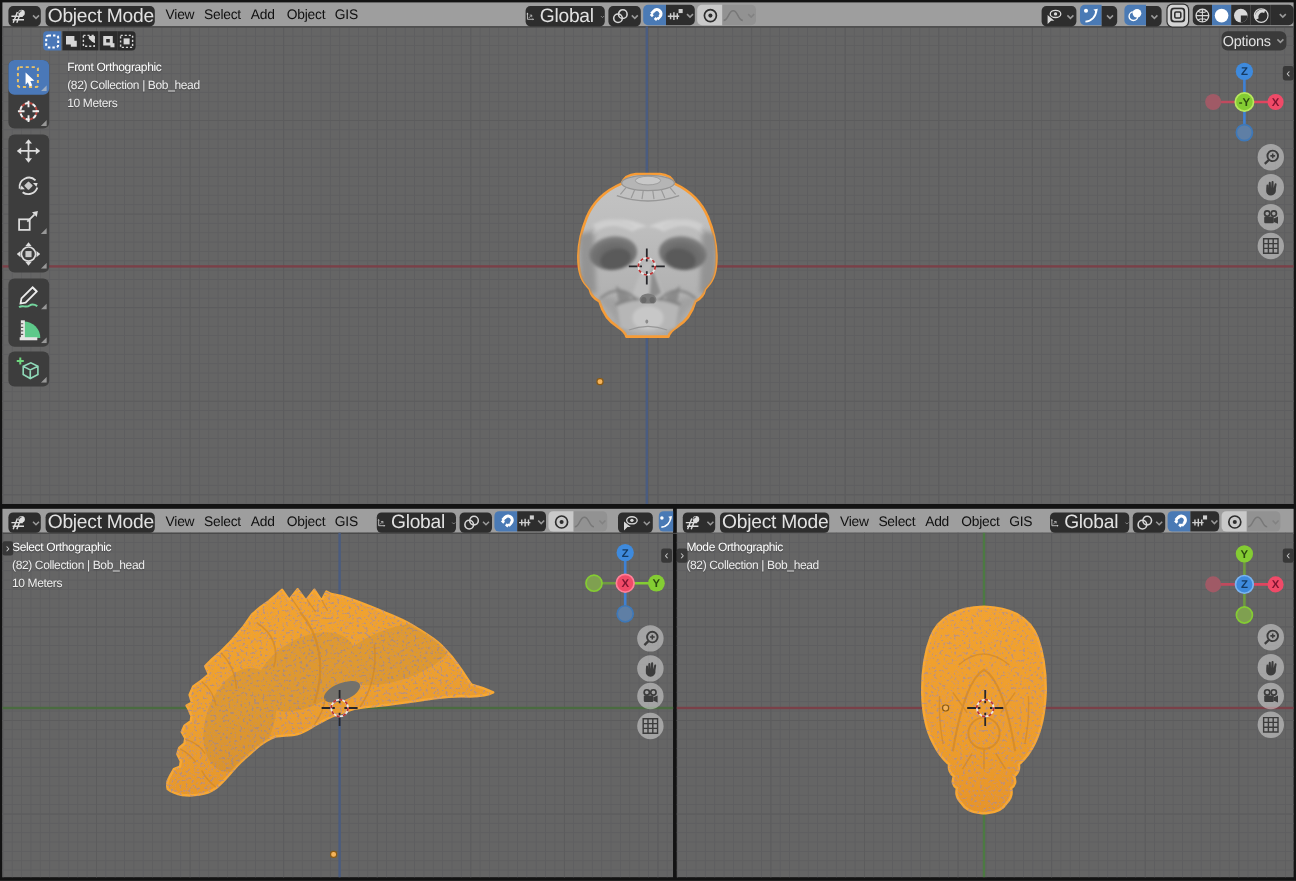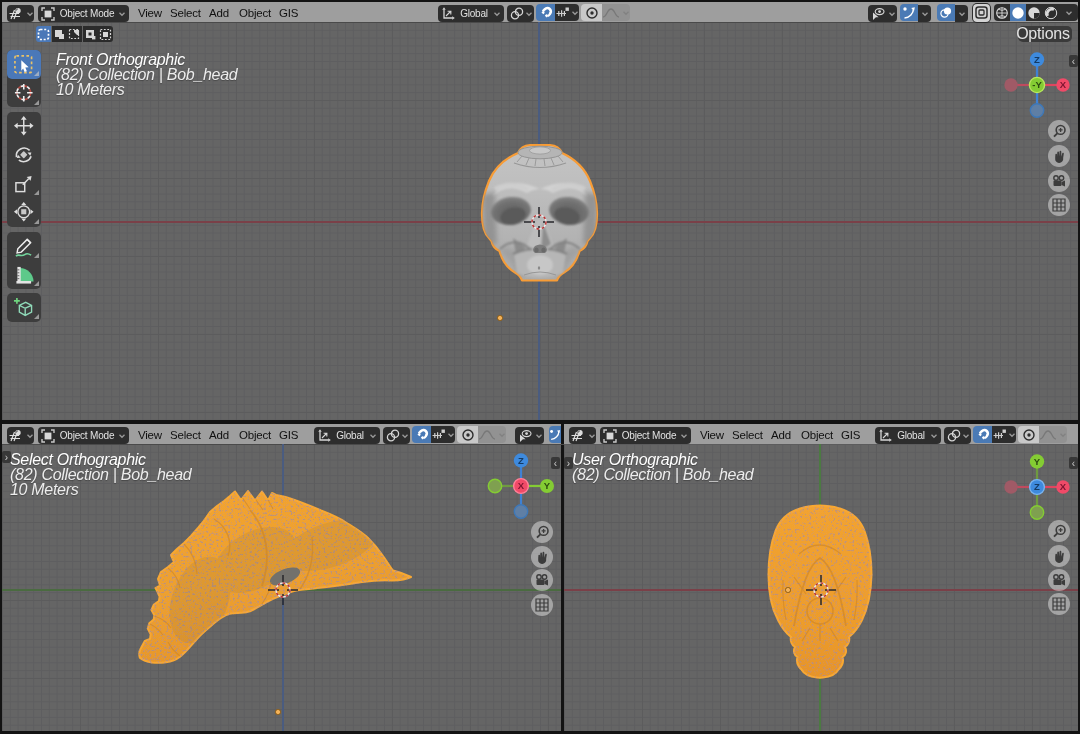--- a/index.html
+++ b/index.html
@@ -6,25 +6,25 @@
        background:#131313;font-family:"Liberation Sans",sans-serif;}
   .abs{position:absolute;}
   .hdr{background:#9e9e9e;}
   .vp{background-color:#656565;
       background-image:linear-gradient(#5c5c5d 1px,transparent 1px),
                        linear-gradient(90deg,#5c5c5d 1px,transparent 1px),
                        linear-gradient(#5e5e60 1px,transparent 1px),
                        linear-gradient(90deg,#5e5e60 1px,transparent 1px);
       background-size:78px 78px,78px 78px,7.8px 7.8px,7.8px 7.8px;}
   .btn{position:absolute;background:#2d2d2d;border-radius:4px;color:#e2e2e2;
-       font-size:10px;display:flex;align-items:center;justify-content:center;
+       font-size:16px;display:flex;align-items:center;justify-content:center;
        white-space:nowrap;letter-spacing:-0.2px;}
   .menu{position:absolute;color:#101010;font-size:11.5px;letter-spacing:-0.2px;white-space:nowrap;}
-  .ovl{position:absolute;color:#ffffff;font-size:16px;letter-spacing:-0.3px;
-       text-shadow:0 1px 1px rgba(0,0,0,0.3);white-space:nowrap;font-style:italic;}
+  .ovl{position:absolute;color:#ffffff;font-size:10px;letter-spacing:-0.3px;
+       text-shadow:0 1px 1px rgba(0,0,0,0.3);white-space:nowrap;}
   .grp{position:absolute;left:7px;width:34px;background:#3d3d3d;border-radius:5px;}
   .tbtn{position:absolute;left:7px;width:34px;height:28.5px;
         display:flex;align-items:center;justify-content:center;}
   .navb{position:absolute;width:22px;height:22px;border-radius:50%;
         background:rgba(235,235,235,0.48);display:flex;align-items:center;justify-content:center;}
 </style></head><body>
 <div class="abs hdr" style="left:2px;top:2px;width:1076px;height:20px;"></div>
 <div class="abs vp" style="left:2px;top:22px;width:1076px;height:398px;"></div>
 <div class="abs" style="left:0px;top:420px;width:1080px;height:4px;background:#131313;"></div>
 <div class="abs hdr" style="left:2px;top:424px;width:559px;height:20px;"></div>
@@ -469,33 +469,33 @@
   </div>
 <div class="tbtn" style="top:293px;">
     <svg width="23.5" height="23.5" viewBox="0 0 24 24">
       <path d="M7.5 9.5 L14 6.5 L20 9.5 L20 16.5 L13.5 19.8 L7.5 16.5 Z M7.5 9.5 L13.5 12.5 L20 9.5 M13.5 12.5 L13.5 19.6" fill="none" stroke="#8fd9b8" stroke-width="1.4"></path>
       <path d="M5 2 V8 M2 5 H8" stroke="#6fd67f" stroke-width="1.7"></path>
     </svg>
     <svg class="abs" style="right:2.5px;bottom:2.5px;" width="5" height="5" viewBox="0 0 5 5">
       <path d="M5 0 L5 5 L0 5 Z" fill="#c9c9c9" opacity="0.65"></path>
     </svg>
   </div>
-<div class="btn" style="left:1018px;top:26px;width:54px;height:16px;background:#3a3a3a;border-radius:5px;font-size:16px;">
+<div class="btn" style="left:1018px;top:26px;width:54px;height:16px;background:#3a3a3a;border-radius:5px;font-size:12px;">
     <span style="margin-right:4px;">Options</span>
     <svg width="8" height="8" viewBox="0 0 8 8">
       <path d="M1.5 2.8 L4 5.3 L6.5 2.8" stroke="#9a9a9a" stroke-width="1.3" fill="none"></path>
     </svg>
   </div>
 <div class="ovl" style="left:56px;top:51.0px;color:#ffffff;">Front Orthographic</div>
 <div class="ovl" style="left:56px;top:66.2px;color:#ededed;">(82) Collection | Bob_head</div>
 <div class="ovl" style="left:56px;top:81.4px;color:#ededed;">10 Meters</div>
 <div class="ovl" style="left:10px;top:451.0px;color:#ffffff;">Select Orthographic</div>
 <div class="ovl" style="left:10px;top:466.2px;color:#ededed;">(82) Collection | Bob_head</div>
 <div class="ovl" style="left:10px;top:481.4px;color:#ededed;">10 Meters</div>
-<div class="ovl" style="left:572px;top:451.0px;color:#ffffff;">User Orthographic</div>
+<div class="ovl" style="left:572px;top:451.0px;color:#ffffff;">Mode Orthographic</div>
 <div class="ovl" style="left:572px;top:466.2px;color:#ededed;">(82) Collection | Bob_head</div>
 <svg class="abs" style="left:1003px;top:51px;" width="68" height="68" viewBox="-34 -34 68 68">
     <line x1="0" y1="-25" x2="0" y2="0" stroke="#3f81d4" stroke-width="2.2"></line>
     <line x1="0" y1="0" x2="0" y2="25" stroke="#3f81d4" stroke-width="2.2"></line>
     <line x1="-25" y1="0" x2="0" y2="0" stroke="#c04a5e" stroke-width="2.2"></line>
     <line x1="0" y1="0" x2="25" y2="0" stroke="#e0455f" stroke-width="2.2"></line>
     <circle cx="-26" cy="0" r="6.7" fill="#a05a66"></circle>
     <circle cx="0" cy="25.5" r="6.7" fill="#5f7fa5" stroke="#3e78b8" stroke-width="1.4"></circle>
     <circle cx="0" cy="-25.5" r="7.2" fill="#3e8add"></circle>
     <text x="0" y="-22.1" font-size="9.5" font-weight="bold" text-anchor="middle" fill="#143a63" font-family="Liberation Sans">Z</text>

